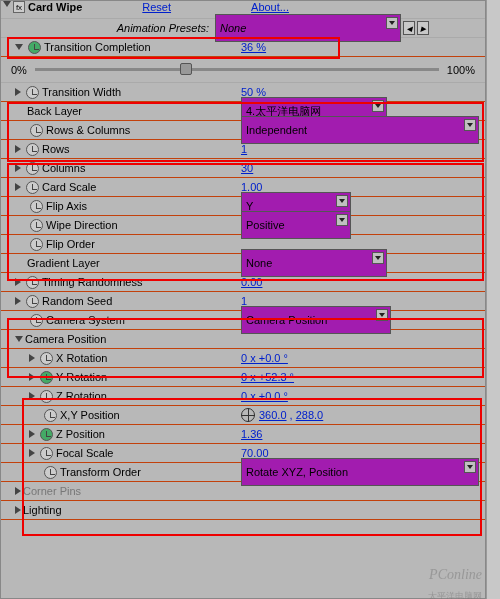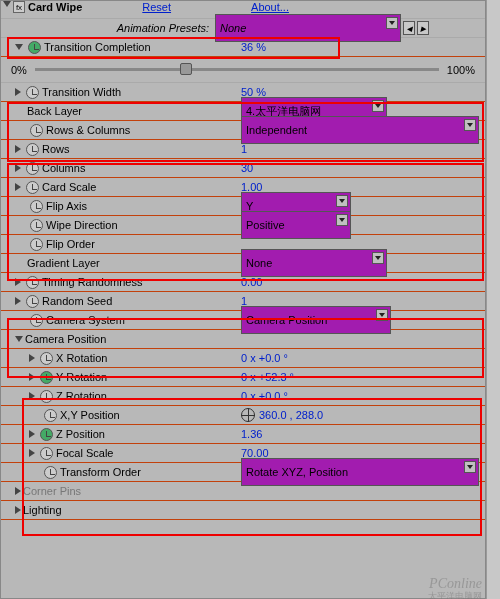--- a/index.html
+++ b/index.html
@@ -14,38 +14,38 @@
   .link { color: #0020cc; text-decoration: underline; cursor: pointer; }
   .headlink { margin-left: 60px; }
   .row { display: flex; align-items: center; height: 19px; border-bottom: 1px solid #c2410c; width: 100%; }
   .row .label-area { display: flex; align-items: center; width: 238px; padding-left: 2px; }
   .row .value-area { flex: 1; display: flex; align-items: center; padding-left: 2px; }
   .stopwatch { width: 13px; height: 13px; border: 1px solid #555; border-radius: 50%; background: #ccc; margin: 0 3px; display: inline-flex; align-items: center; justify-content: center; position: relative; }
   .stopwatch::after { content: ""; width: 4px; height: 5px; border-left: 1px solid #444; border-bottom: 1px solid #444; position: absolute; top: 2px; left: 5px; }
   .stopwatch.on { background: #4a6; }
   .indent1 { width: 12px; display: inline-block; }
   .indent2 { width: 26px; display: inline-block; }
-  .val { color: #0020cc; cursor: pointer; }
+  .val { color: #0020cc; text-decoration: underline; cursor: pointer; }
   .dd { background: #a21caf; border: 1px solid #555; height: 28px; display: inline-flex; align-items: center; padding: 0 4px; min-width: 110px; position: relative; cursor: pointer; }
   .dd .arrow { position: absolute; right: 2px; top: 2px; width: 12px; height: 12px; background: #c0c0c0; border: 1px solid #555; display: flex; align-items: center; justify-content: center; }
   .dd .arrow::after { content: ""; border-left: 3px solid transparent; border-right: 3px solid transparent; border-top: 4px solid #222; }
   .dd.wide { width: 238px; }
   .slider-row { height: 26px; display: flex; align-items: center; padding: 0 10px; border-bottom: 1px solid #aaa; position: relative; }
   .slider-track { flex: 1; height: 3px; background: #888; margin: 0 8px; position: relative; }
   .slider-thumb { position: absolute; top: -5px; width: 12px; height: 12px; background: #999; border: 1px solid #555; border-radius: 2px; }
   .box-red { border: 2px solid #e00; position: absolute; pointer-events: none; z-index: 50; }
   .xy-target { width: 14px; height: 14px; border: 1px solid #333; border-radius: 50%; display: inline-flex; align-items: center; justify-content: center; margin-right: 4px; position: relative; }
   .xy-target::before, .xy-target::after { content: ""; position: absolute; background: #333; }
   .xy-target::before { width: 14px; height: 1px; top: 6px; left: -1px; }
   .xy-target::after { height: 14px; width: 1px; left: 6px; top: -1px; }
   .preset-row { display: flex; align-items: center; height: 19px; border-bottom: 1px solid #aaa; font-style: italic; }
   .preset-label { width: 214px; text-align: right; padding-right: 6px; }
   .nav-btn { width: 12px; height: 14px; border: 1px solid #555; background: #c8c8c8; margin-left: 2px; display: inline-flex; align-items: center; justify-content: center; cursor: pointer; }
   .dim { color: #777; }
-  .watermark { position: absolute; right: 18px; bottom: 7px; font-size: 14px; color: rgba(120,120,120,.5); font-style: italic; font-family: Georgia, serif; z-index: 60; margin-left: 12px; }
+  .watermark { position: absolute; right: 18px; bottom: 16px; font-size: 14px; color: rgba(120,120,120,.5); font-style: italic; font-family: Georgia, serif; z-index: 60; margin-left: 12px; }
   .watermark-cn { position: absolute; right: 18px; bottom: -4px; font-size: 9px; color: rgba(120,120,120,.5); z-index: 60; }
 </style>
 </head>
 <body>
 
 <div class="panel">
 
   <div class="header">
     <span class="tri open"></span>
     <span class="fx">fx</span>

